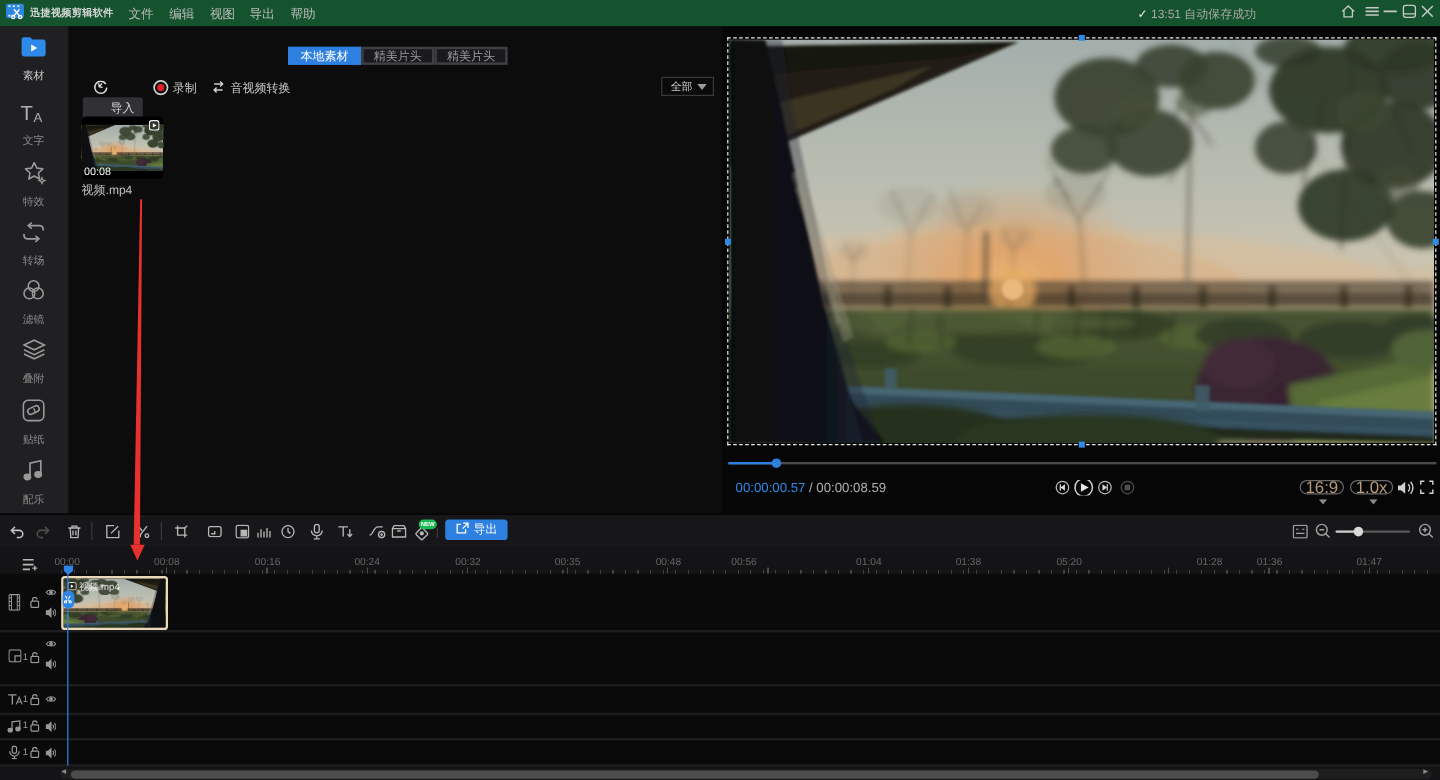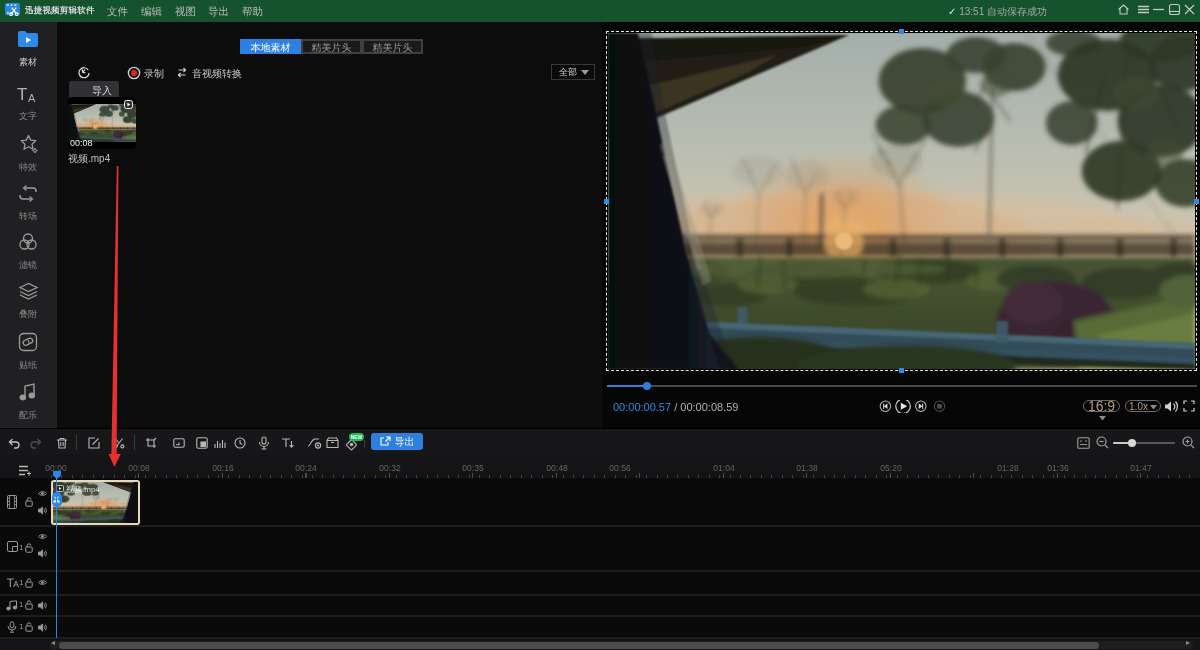--- a/index.html
+++ b/index.html
@@ -427,21 +427,21 @@
   </g>
   <g fill="none" stroke="#4e4e4e">
     <circle cx="58" cy="6" r="5" stroke-width="1"></circle>
     <rect x="55.8" y="3.8" width="4.4" height="4.4" fill="#4e4e4e" stroke="none"></rect>
   </g>
 </svg>
 
 <div class="pill abs" style="left:1083px;top:400px;width:37px"><span style="color:#b89a7a;font-size:14px;line-height:11px">16:9</span><svg width="7" height="5" viewBox="0 0 7 5" style="margin-left:2px">
         <polygon points="0,0 7,0 3.5,4.5" fill="#8a8a8a"></polygon>
       </svg></div>
-<div class="pill abs" style="left:1125px;top:400px;width:36px"><span style="color:#b89a7a;font-size:10px;line-height:11px">1.0x</span><svg width="7" height="5" viewBox="0 0 7 5" style="margin-left:2px">
+<div class="pill abs" style="left:1125px;top:400px;width:36px"><span style="color:#b89a7a;font-size:14px;line-height:11px">1.0x</span><svg width="7" height="5" viewBox="0 0 7 5" style="margin-left:2px">
         <polygon points="0,0 7,0 3.5,4.5" fill="#8a8a8a"></polygon>
       </svg></div>
 <svg class="abs" style="left:1164px;top:400px" width="15" height="13" viewBox="0 0 15 13" fill="none" stroke="#d0d0d0" stroke-width="1.2">
   <path d="M1,4.5 h2.5 L7,1.5 V11.5 L3.5,8.5 H1 Z" fill="#d0d0d0" stroke="none"></path>
   <path d="M9.5,3.5 A4.5,4.5 0 0 1 9.5,9.5 M11.5,1.5 A7.5,7.5 0 0 1 11.5,11.5"></path>
 </svg>
 <svg class="abs" style="left:1183px;top:400px" width="12" height="12" viewBox="0 0 12 12" fill="none" stroke="#d0d0d0" stroke-width="1.2">
   <path d="M1,4 V1 H4 M8,1 H11 V4 M11,8 V11 H8 M4,11 H1 V8"></path>
 </svg>
 

